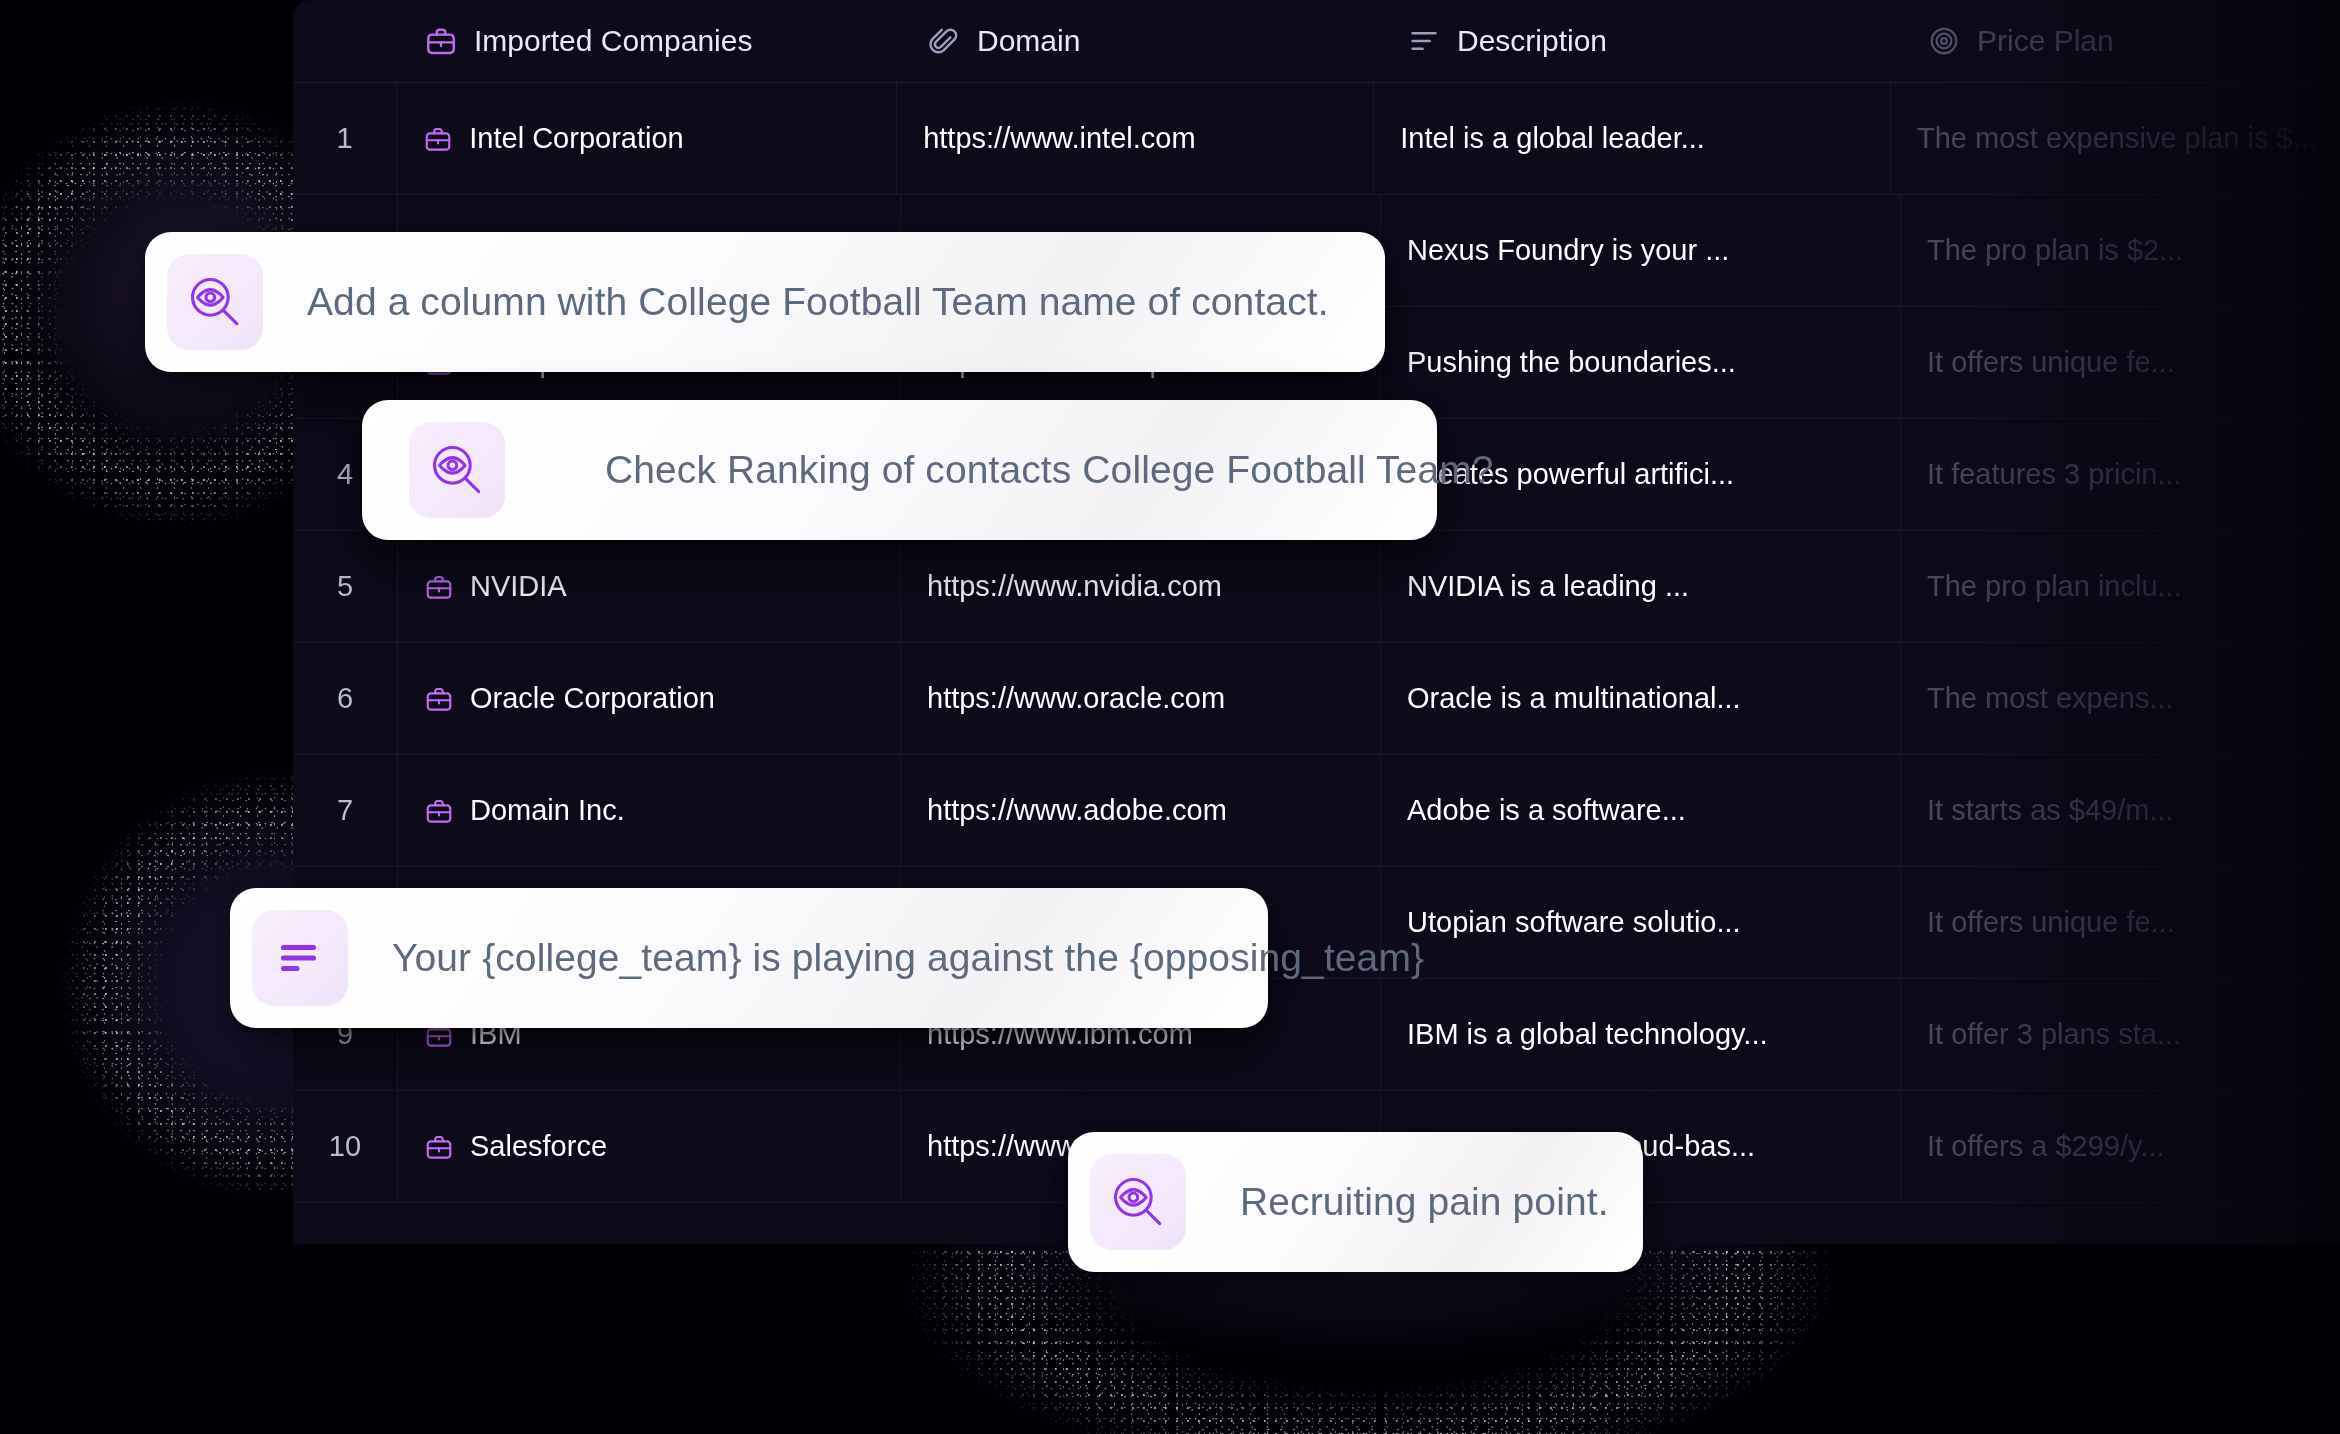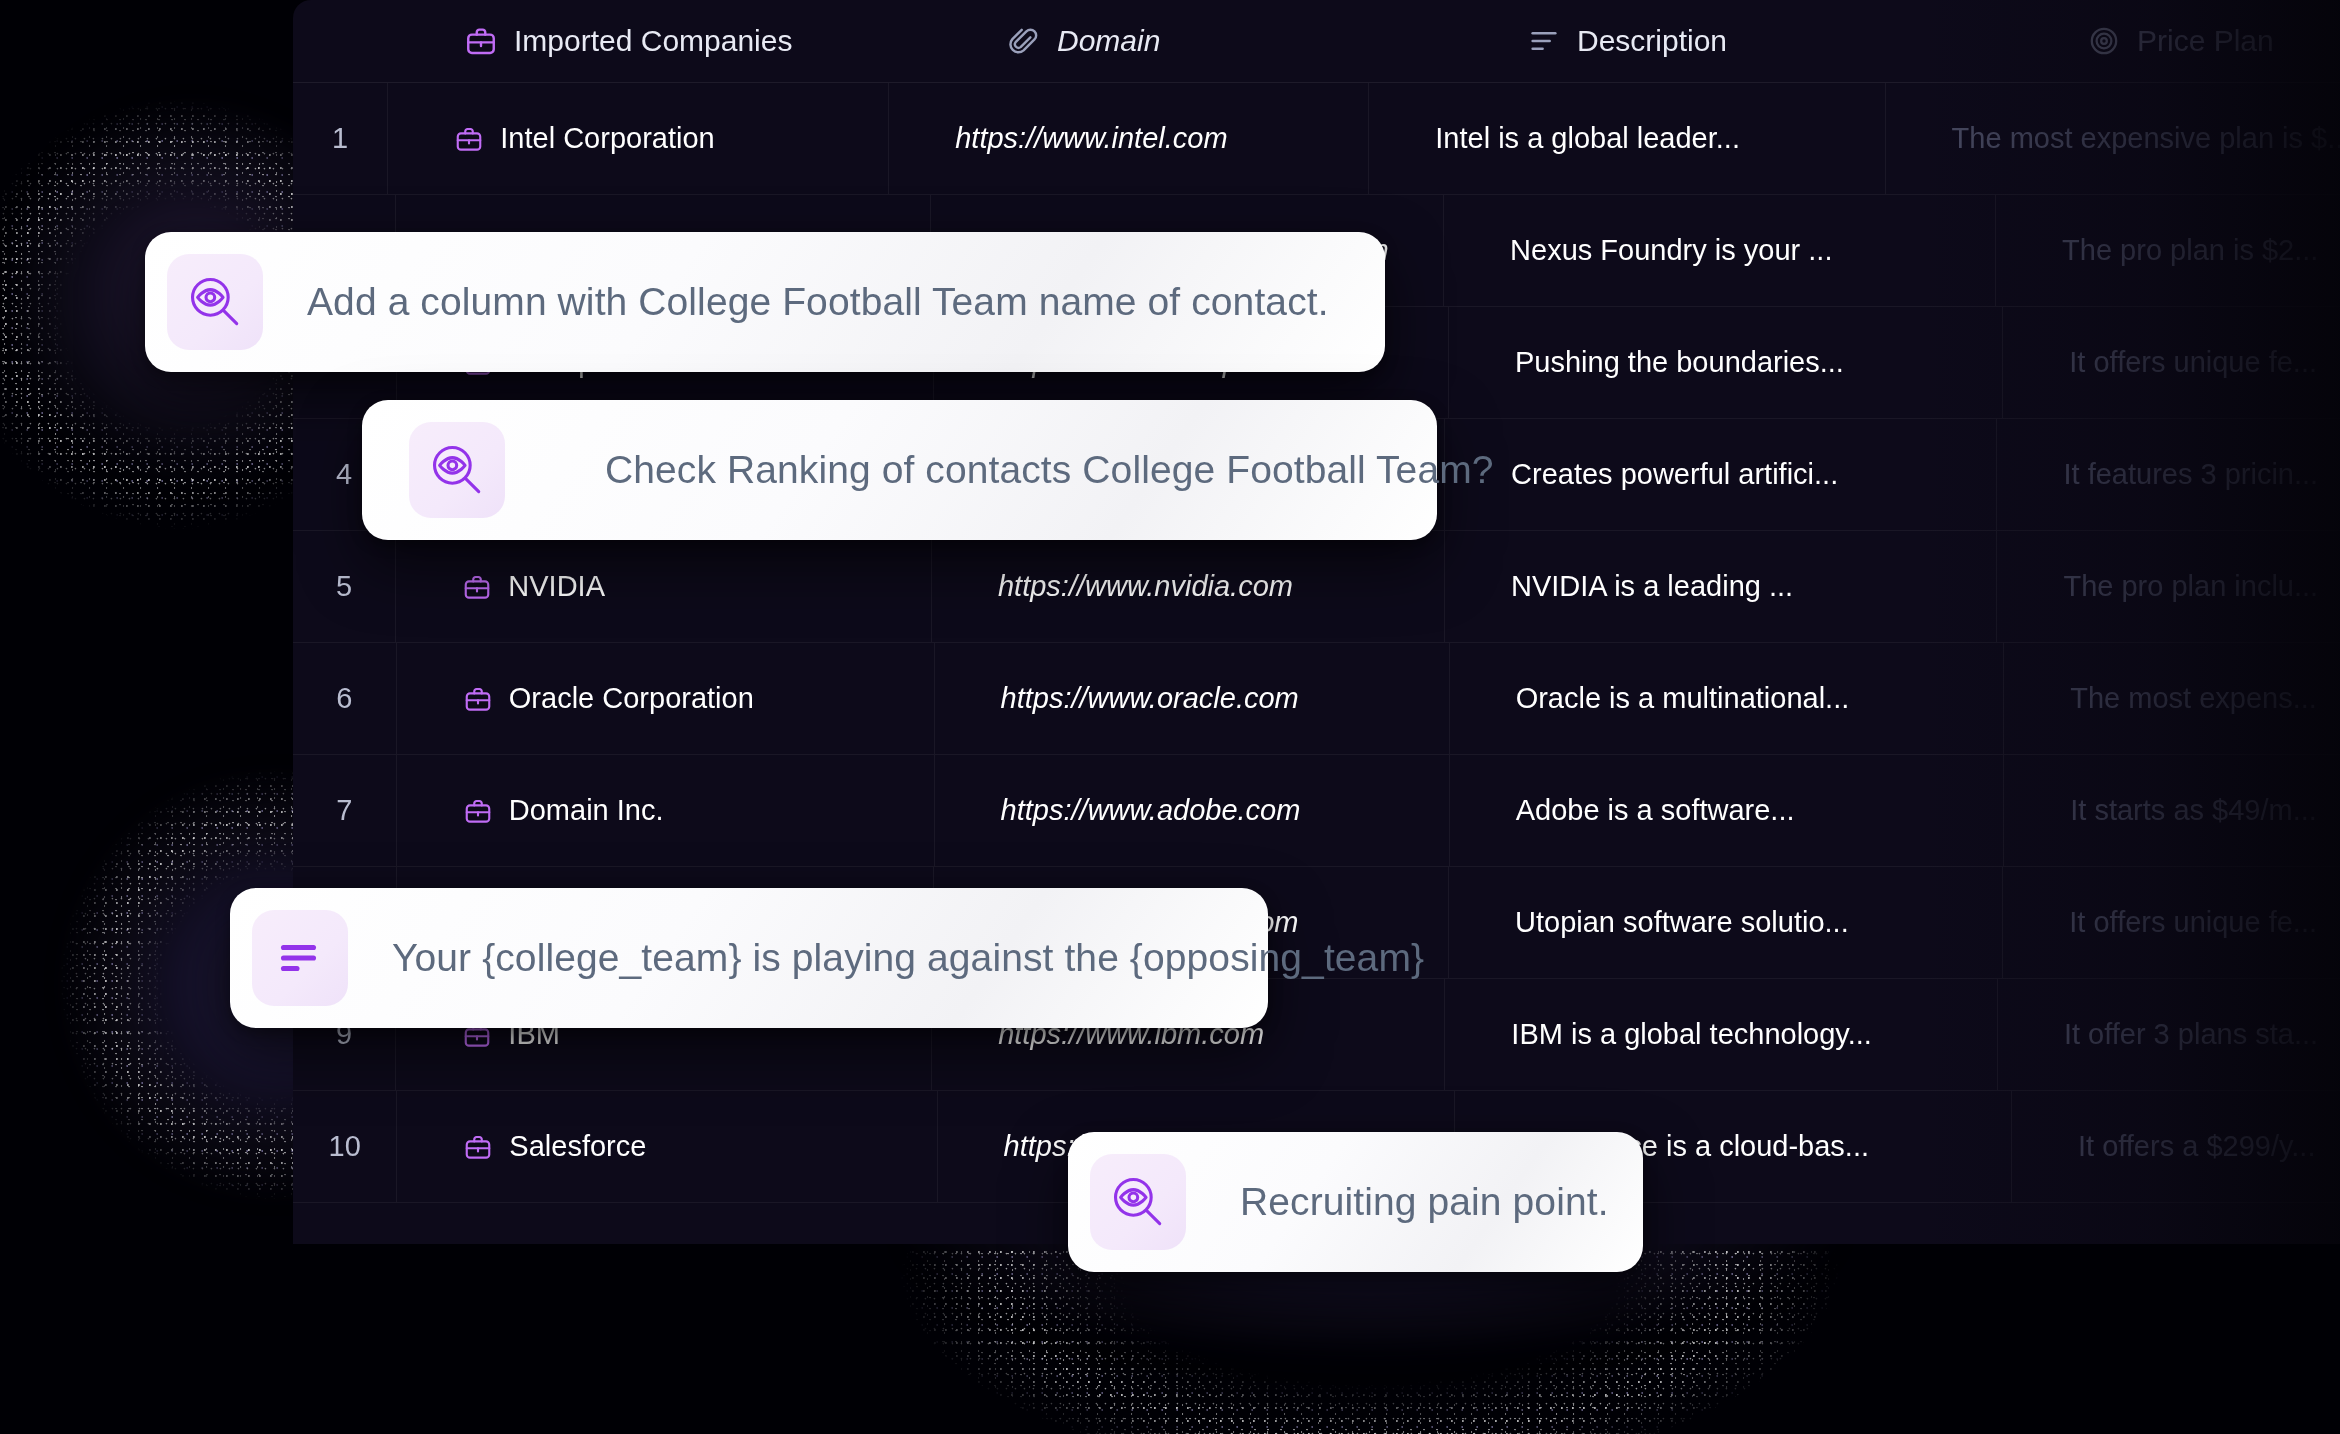--- a/index.html
+++ b/index.html
@@ -72,34 +72,33 @@
     background:linear-gradient(to right, rgba(13,10,26,0) 0%, rgba(8,6,16,.55) 55%, rgba(4,3,9,.92) 100%);
     pointer-events:none;
   }
 
   .grid{display:block;width:100%;}
 
   .row{
     display:flex;align-items:flex-start;height:112px;
     border-bottom:1px solid rgba(255,255,255,.055);
     box-sizing:border-box;
-    gap:40px;
   }
   .row.header{height:83px;border-bottom:1px solid rgba(255,255,255,.07);}
 
   .c{
     box-sizing:border-box;height:100%;
     display:flex;align-items:center;gap:16px;
     padding:0 26px;
     border-right:1px solid rgba(255,255,255,.055);
     color:#ffffff;font-size:29px;white-space:nowrap;overflow:hidden;
   }
   .c-idx{width:105px;justify-content:center;padding:0;color:#b9bdd0;font-size:29px;border-right:1px solid rgba(255,255,255,.055);}
   .c-name{width:503px;}
-  .c-domain{width:480px;font-style:italic;}
+  .c-domain{width:480px;}
   .c-desc{width:520px;}
   .c-price{flex:1 1 auto;border-right:none;color:#6f7490;opacity:.62;}
 
   .row.header .c{color:#e8eaf4;font-size:30px;border-right:none;}
   .row.header .c-price{color:#7b7f9b;opacity:.55;}
   .row.header .c-idx{border-right:none;}
 
   .icon{display:inline-flex;flex:0 0 auto;align-items:center;justify-content:center;}
   .icon svg{display:block;}
 

